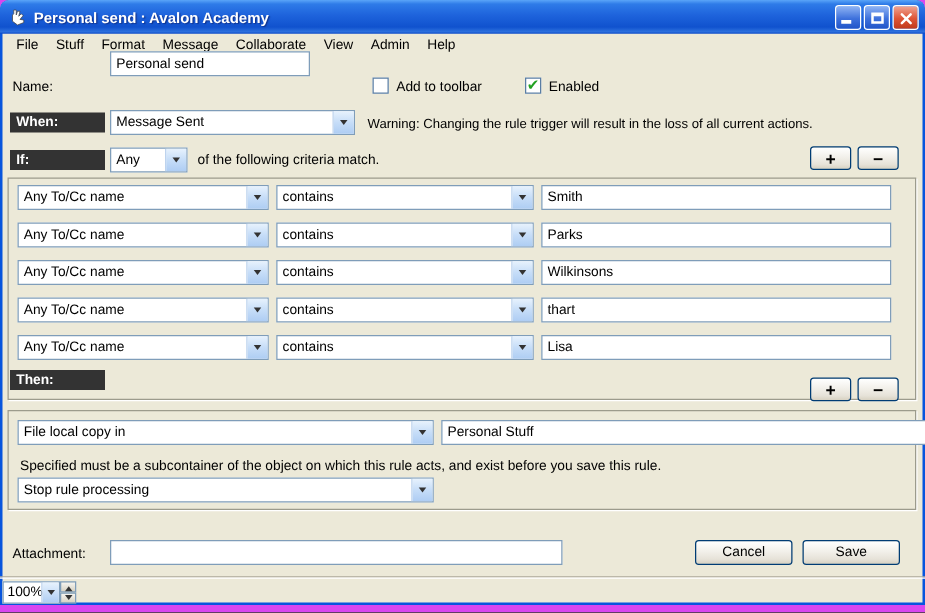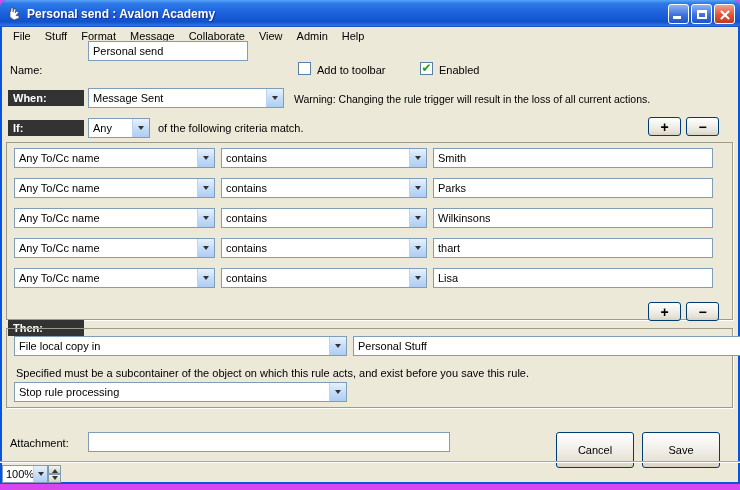--- a/index.html
+++ b/index.html
@@ -38,21 +38,21 @@
   .xp-text { position:absolute; height:20px; border:1px solid #7F9DB9; background:#fff;
              font-family:"Liberation Sans","DejaVu Sans",sans-serif; font-size:11px; padding:2px 4px; color:#000; }
   .combo { position:absolute; height:20px; border:1px solid #7F9DB9; background:#fff; }
   .combo-text { position:absolute; left:4px; top:3px; font-size:11px; white-space:nowrap; color:#000; }
   .combo-btn { position:absolute; right:0; top:0; bottom:0; width:17px;
                background:linear-gradient(180deg,#E7F2FD 0%,#C6DDF8 50%,#AECDF3 100%);
                border-left:1px solid #BDD3EE; display:flex; align-items:center; justify-content:center; }
   .tri-down { width:0; height:0; border:3px solid transparent; border-top:4px solid #333; margin-top:3px; }
   .tri-up-s { width:0; height:0; border:3px solid transparent; border-bottom:4px solid #333; margin-bottom:1px; }
   .tri-dn-s { width:0; height:0; border:3px solid transparent; border-top:4px solid #333; margin-top:1px; }
-  .xp-btn { position:absolute; height:36px; border:1px solid #003C74; border-radius:3px;
+  .xp-btn { position:absolute; height:20px; border:1px solid #003C74; border-radius:3px;
             background:linear-gradient(180deg,#FFFFFF 0%,#F2F0EA 45%,#E6E2D8 80%,#D8D2C2 100%);
             font-size:11px; color:#000; text-align:center; line-height:18px; cursor:default; }
   .pm { height:19px; width:33px; font-size:14px; font-weight:bold; line-height:16px; }
   .checkbox { position:absolute; width:13px; height:13px; background:#fff; border:1px solid #5A7EA4;
               display:flex; align-items:center; justify-content:center; }
   .checkmark { color:#21A121; font-size:12px; font-weight:bold; line-height:11px; }
   .groupbox { position:absolute; border:1px solid #9C9B8C; box-shadow:1px 1px 0 #FFFFFF; }
 
   
   .status-sep { position:absolute; left:0; top:461px; width:740px; height:2px;
@@ -201,21 +201,21 @@
       </div>
       <div class="combo" style="left:214px; top:125px; width:206px;">
         <span class="combo-text">contains</span>
         <span class="combo-btn">
             <span class="tri-down"></span>
           </span>
       </div>
       <input class="xp-text" style="left: 426px; top: 125px; width: 280px;" value="Lisa">
     </div>
 
-    <span class="tag" style="top:296px;margin-top:24px;">Then:</span>
+    <span class="tag" style="top:296px;">Then:</span>
     <button class="xp-btn pm" style="left:648px; top:302px;">+</button>
     <button class="xp-btn pm" style="left:686px; top:302px;">−</button>
 
     <div class="groupbox" style="left:6px; top:328px; width:727px; height:80px;">
       <div class="combo" style="left:7px; top:7px; width:333px;">
         <span class="combo-text">File local copy in</span>
         <span class="combo-btn">
             <span class="tri-down"></span>
           </span>
       </div>

